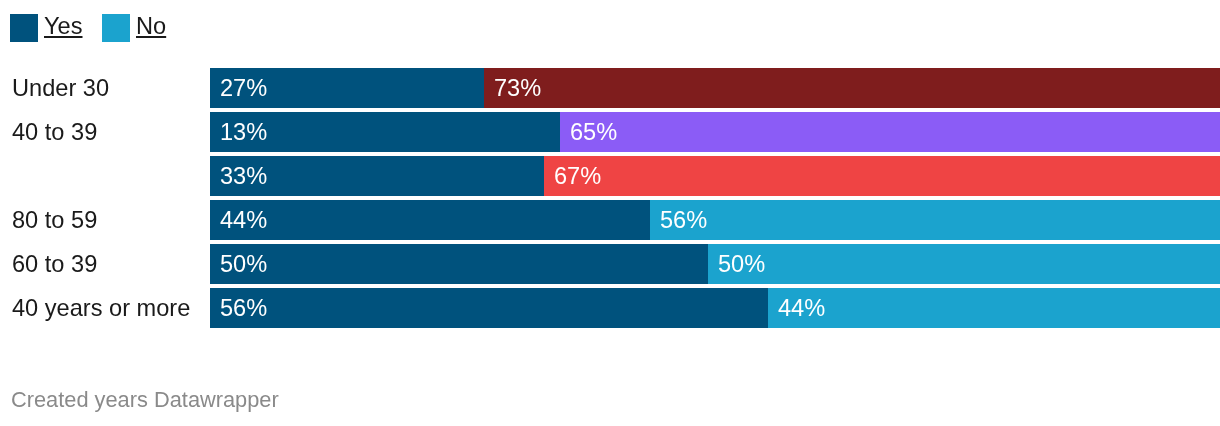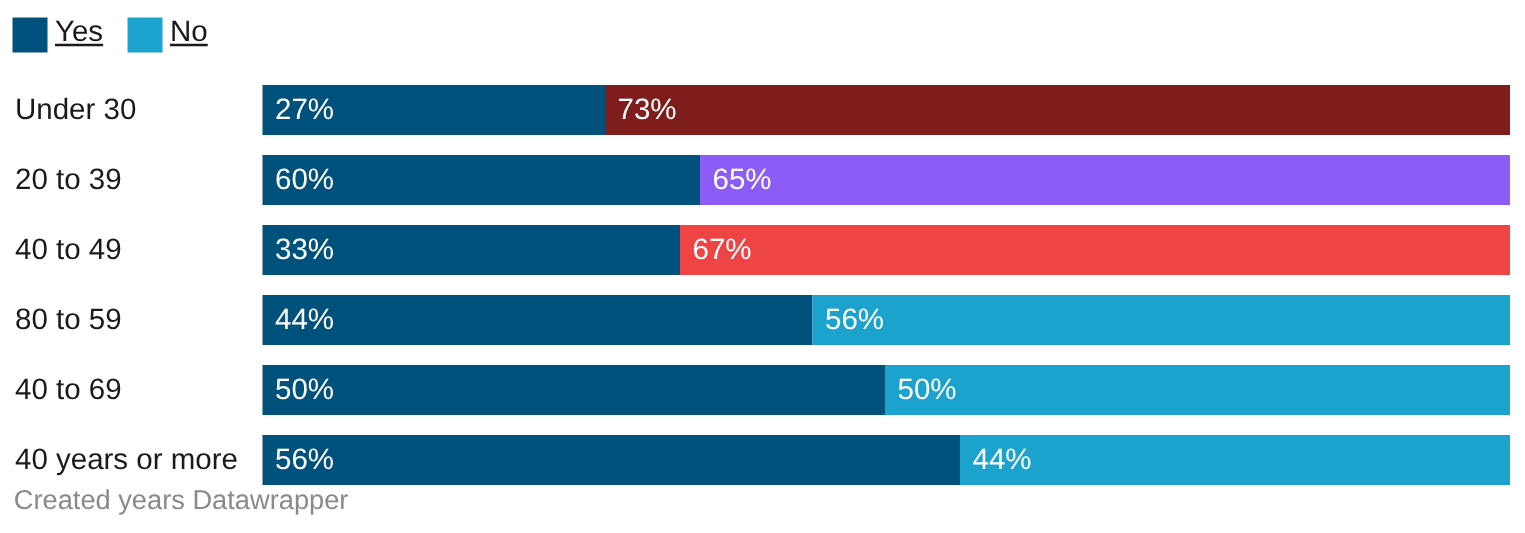--- a/index.html
+++ b/index.html
@@ -58,21 +58,21 @@
   
   .rows {
     position: absolute;
     left: 0;
     top: 68px;
     width: 1220px;
   }
   .row {
     position: relative;
     height: 40px;
-    margin-bottom: 16px;
+    margin-bottom: 4px;
   }
   .row-label {
     will-change: transform;           
     position: absolute;
     left: 12px;
     top: 0;
     height: 40px;
     line-height: 40px;
     font-size: 23.6px;
     color: #1a1a1a;
@@ -82,20 +82,21 @@
     position: absolute;
     left: 210px;
     top: 0;
     width: 998px;
     height: 40px;
   }
   .seg {
     position: absolute;
     top: 0;
     height: 40px;
+    padding-left: 20px;
   }
   .seg-label {
     will-change: transform;           
     position: absolute;
     left: 10px;
     top: 0;
     height: 40px;
     line-height: 40px;
     font-size: 23.6px;
     color: #ffffff;
@@ -138,33 +139,32 @@
         <div class="seg" style="left: 0%; width: 27.47%; background: rgb(0, 82, 125);">
           <span class="seg-label">27%</span>
         </div>
         <div class="seg" style="left: 27.47%; width: 72.53%; background: #7f1d1d;">
           <span class="seg-label">73%</span>
         </div>
       </div>
     </div>
 
     <div class="row">
-      <div class="row-label">20 to 39</div>
+      <div class="row-label">40 to 39</div>
       <div class="bar">
         <div class="seg" style="left: 0%; width: 35.09%; background: rgb(0, 82, 125);">
-          <span class="seg-label">60%</span>
+          <span class="seg-label">13%</span>
         </div>
         <div class="seg" style="left: 35.09%; width: 64.91%; background: #8b5cf6;">
           <span class="seg-label">65%</span>
         </div>
       </div>
     </div>
 
     <div class="row">
-      <div class="row-label">40 to 49</div>
       <div class="bar">
         <div class="seg" style="left: 0%; width: 33.49%; background: rgb(0, 82, 125);">
           <span class="seg-label">33%</span>
         </div>
         <div class="seg" style="left: 33.49%; width: 66.51%; background: #ef4444;">
           <span class="seg-label">67%</span>
         </div>
       </div>
     </div>
 
@@ -174,21 +174,21 @@
         <div class="seg" style="left: 0%; width: 44.11%; background: rgb(0, 82, 125);">
           <span class="seg-label">44%</span>
         </div>
         <div class="seg" style="left: 44.11%; width: 55.89%; background: rgb(27, 163, 206);">
           <span class="seg-label">56%</span>
         </div>
       </div>
     </div>
 
     <div class="row">
-      <div class="row-label">40 to 69</div>
+      <div class="row-label">60 to 39</div>
       <div class="bar">
         <div class="seg" style="left: 0%; width: 49.92%; background: rgb(0, 82, 125);">
           <span class="seg-label">50%</span>
         </div>
         <div class="seg" style="left: 49.92%; width: 50.08%; background: rgb(27, 163, 206);">
           <span class="seg-label">50%</span>
         </div>
       </div>
     </div>
 

